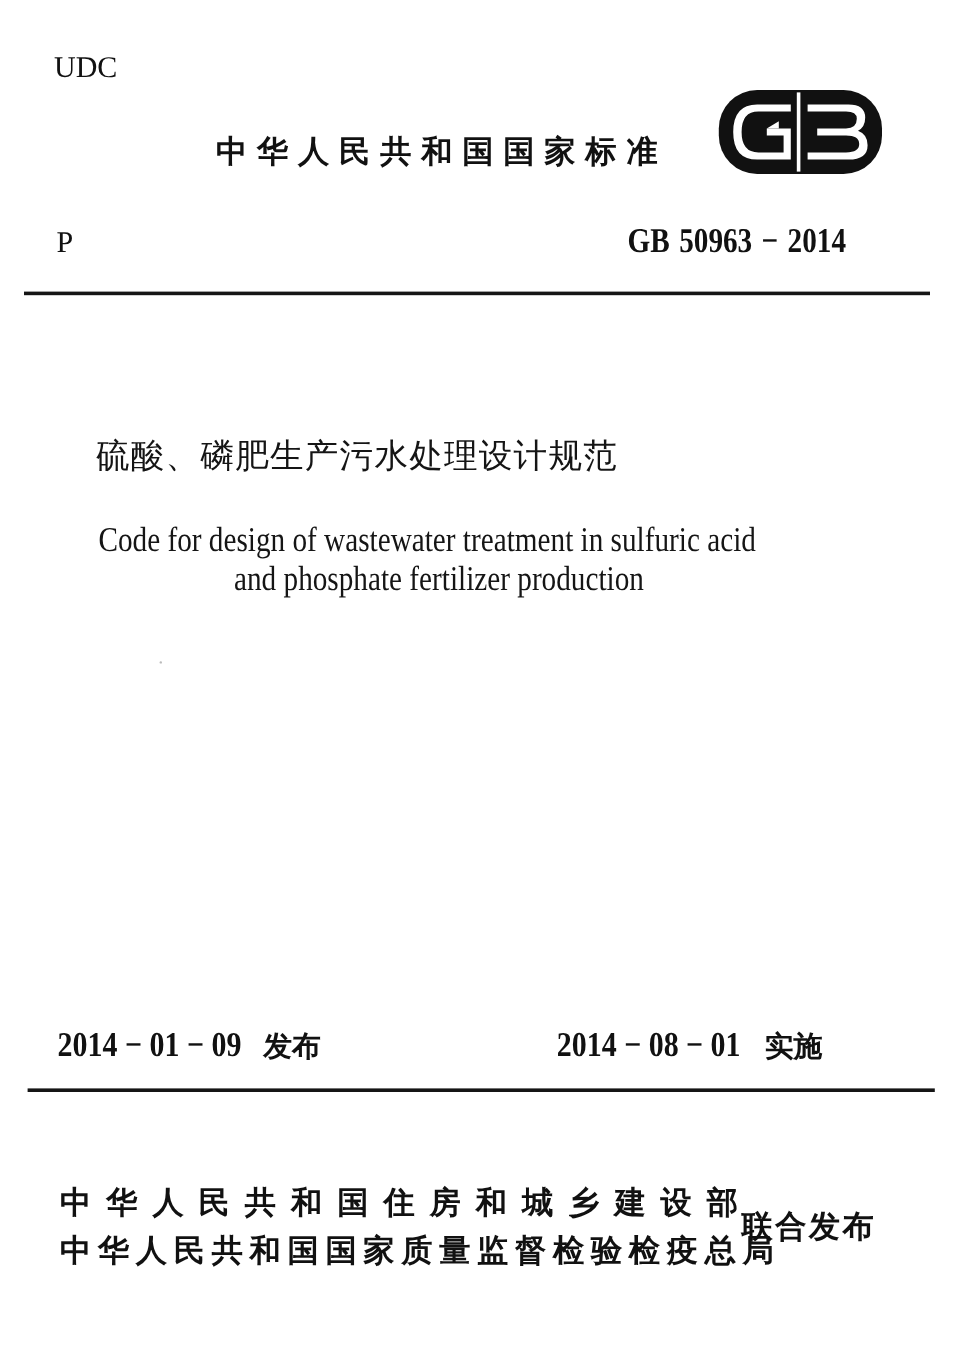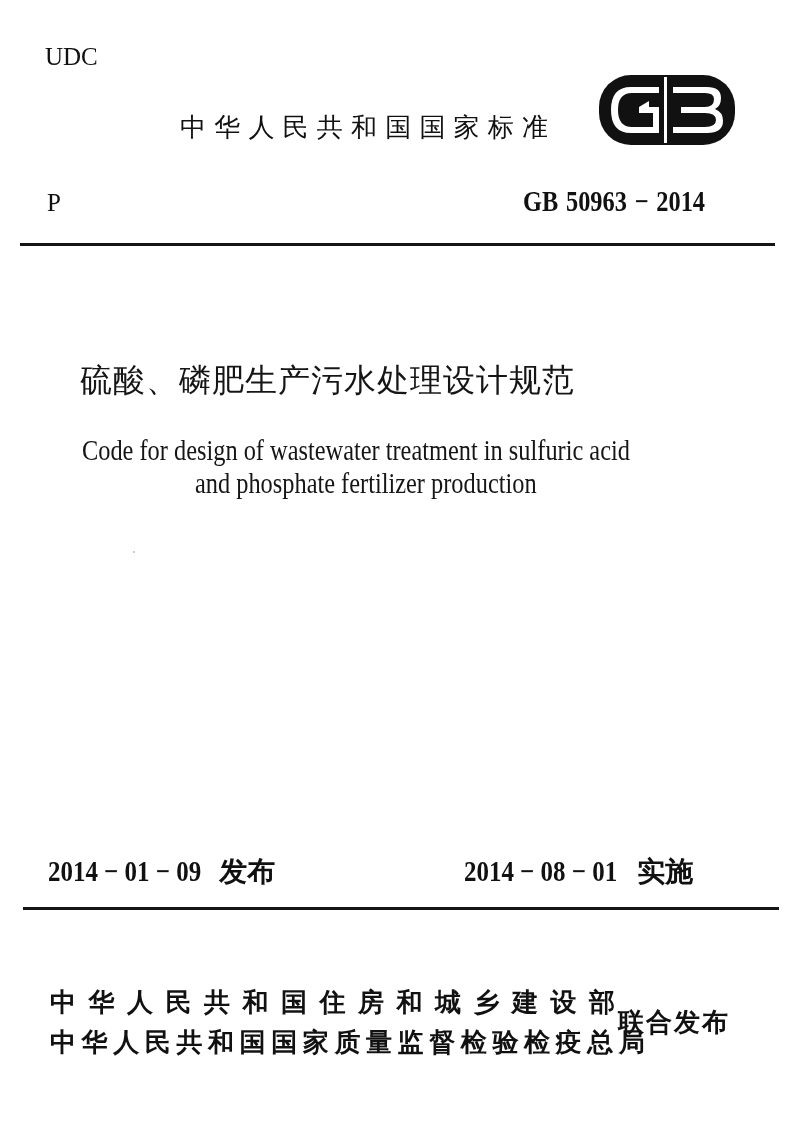--- a/index.html
+++ b/index.html
@@ -25,21 +25,21 @@
       line-height: 1;
       color: #111;
     }
     #udc { left: 45px; top: 44px; }
     #pcode { left: 47px; top: 190px; }
 
     
     #national-std {
       left: 180px; top: 111px;
       font-family: "DejaVu Sans", sans-serif;
-      font-weight: normal;
+      font-weight: bold;
       font-size: 26px;
       letter-spacing: 8.2px;
       line-height: 32px;
       text-align: right;
     }
 
     
     #gb-logo {
       left: 597px; top: 73px;
       width: 140px; height: 74px;
@@ -62,21 +62,21 @@
       height: 3px;
       background: #151515;
     }
     #rule-top { left: 20px; width: 755px; top: 243px; }
     #rule-bottom { left: 23px; width: 756px; top: 907px; }
 
     
     #title-cn {
       left: 80px; top: 355px;
       font-family: "DejaVu Serif", serif;
-      font-size: 32px;
+      font-size: 28px;
       line-height: 50px;
       letter-spacing: 1px;
       color: #151515;
     }
 
     
     .title-en {
       font-family: "Liberation Serif", serif;
       font-size: 29px;
       line-height: 1;
@@ -95,21 +95,21 @@
       line-height: 1;
       color: #111;
     }
     .date-row .num {
       display: inline-block;
       transform-origin: left center;
     }
     .date-row .cn {
       font-family: Liberation Serif, serif;
       font-weight: bold;
-      font-size: 28px;
+      font-size: 24px;
     }
     #release-date { left: 48px; top: 857px; }
     #effective-date { left: 464px; top: 857px; }
 
     
     .issuer {
       font-family: Liberation Mono, monospace;
       font-weight: bold;
       font-size: 26px;
       line-height: 32px;

